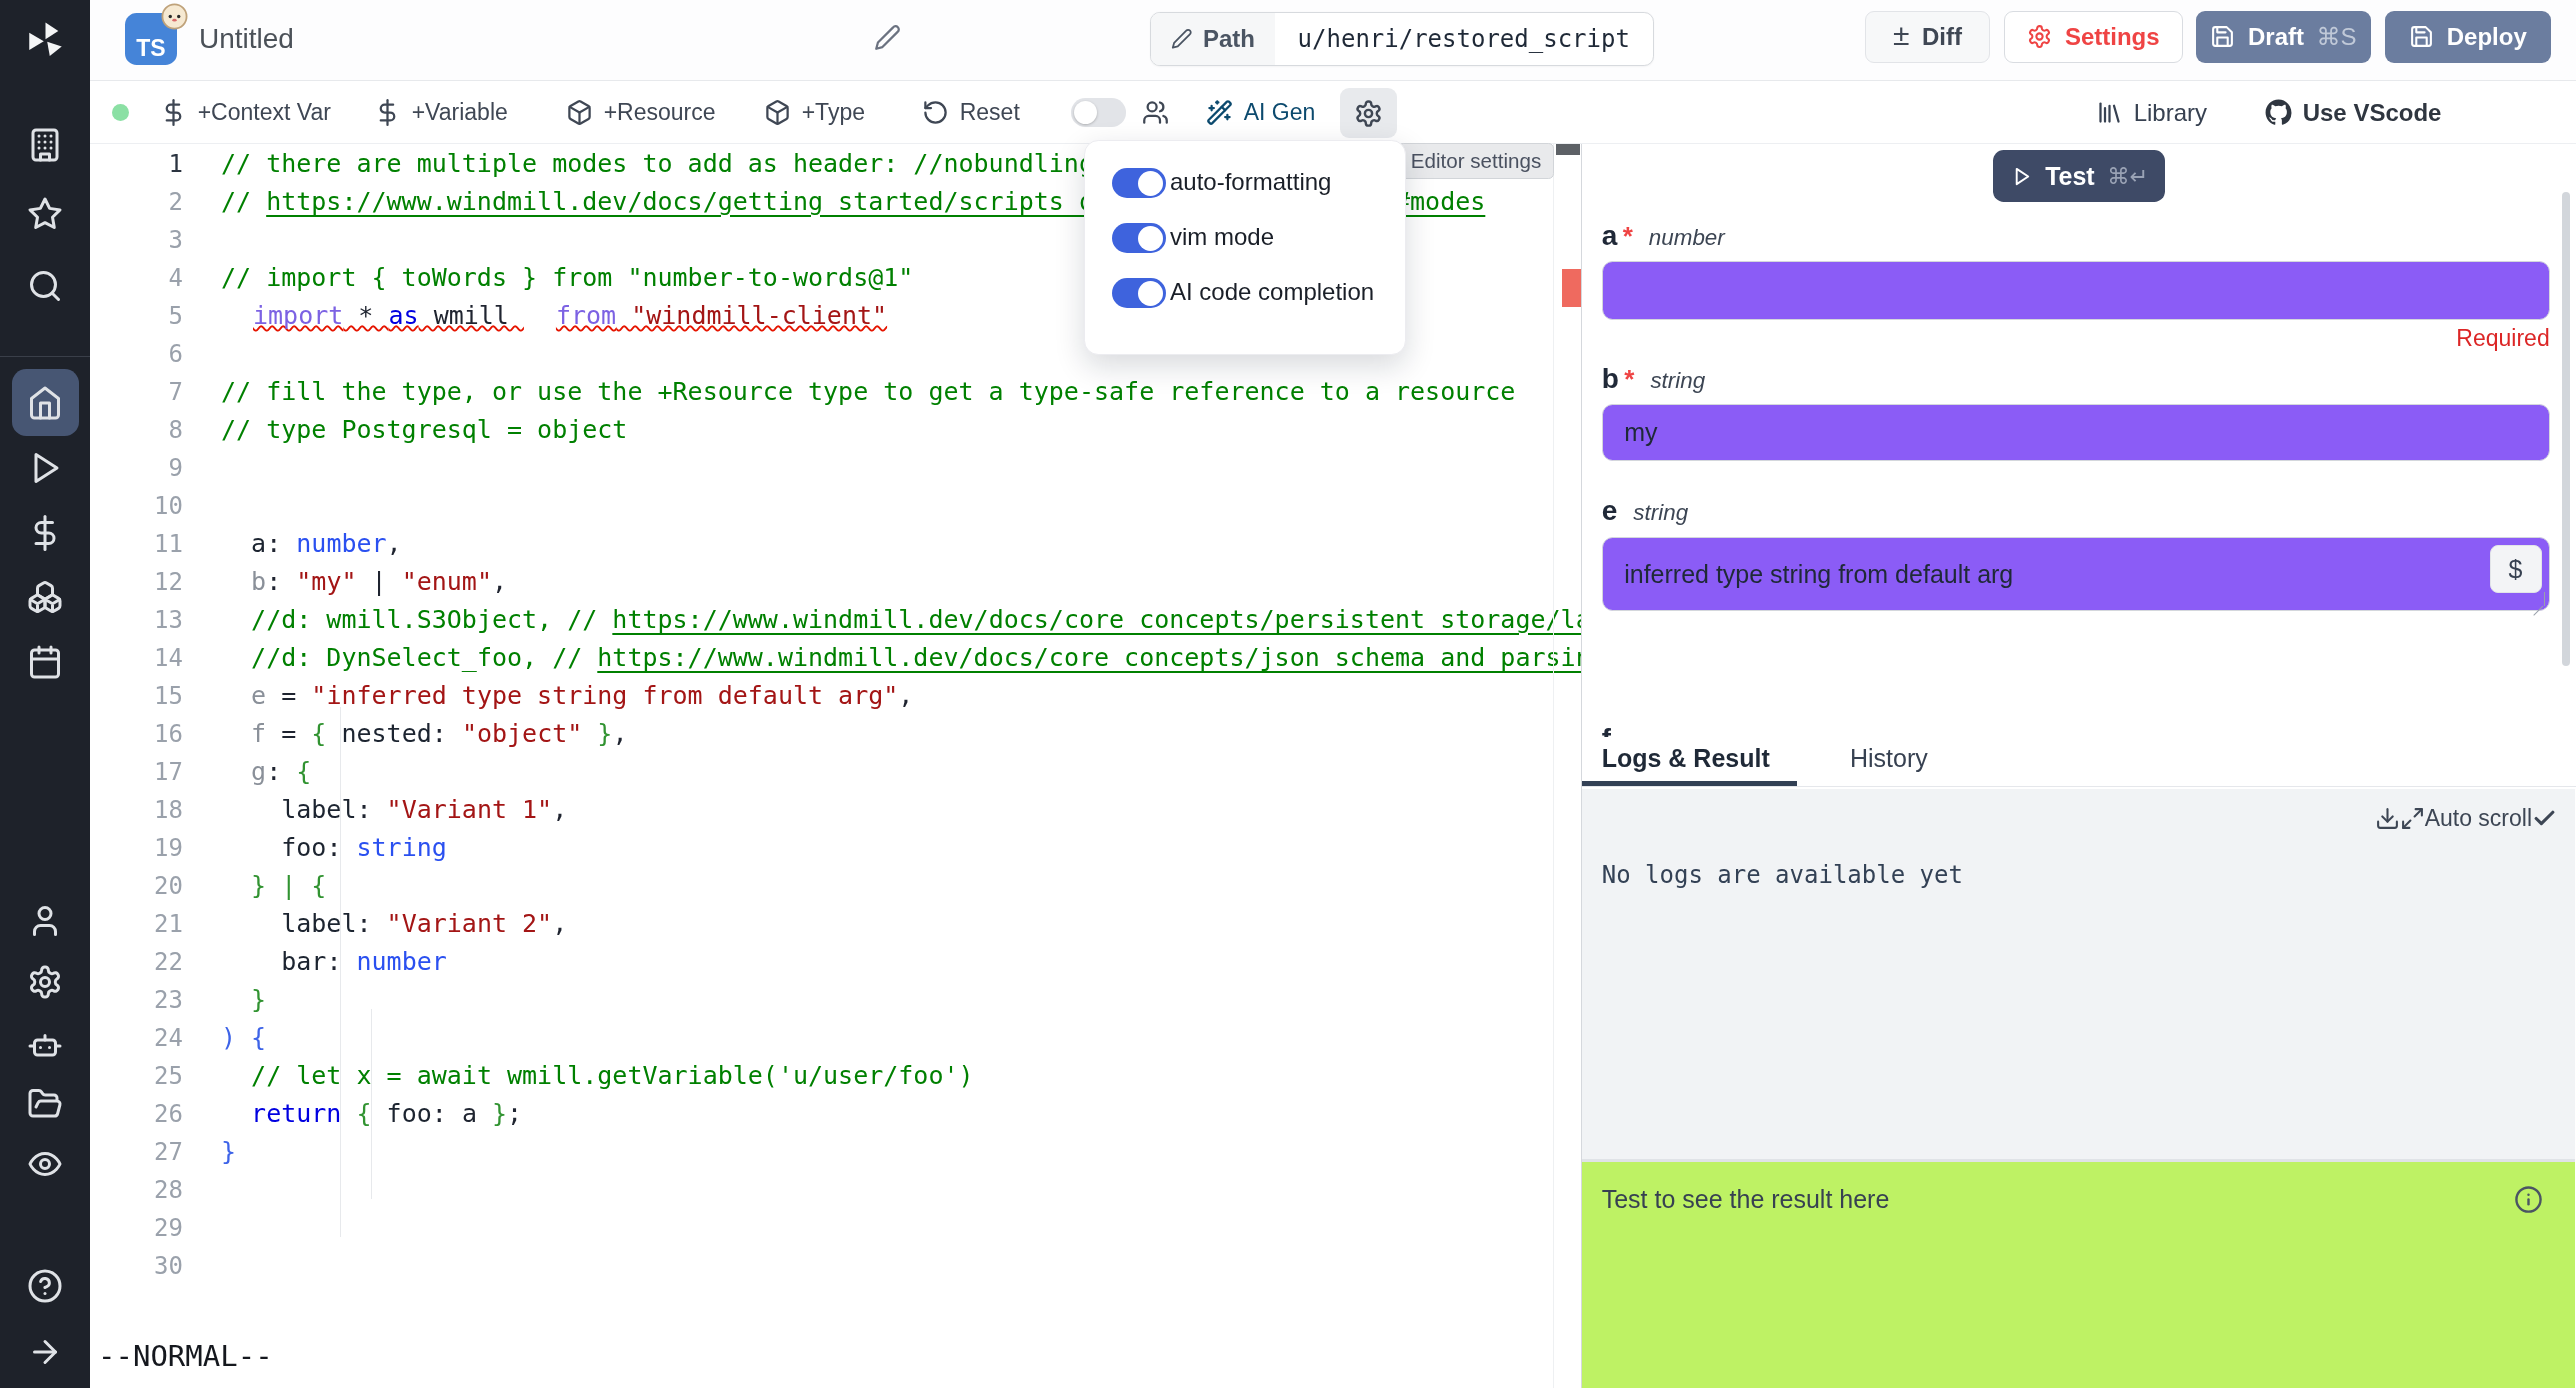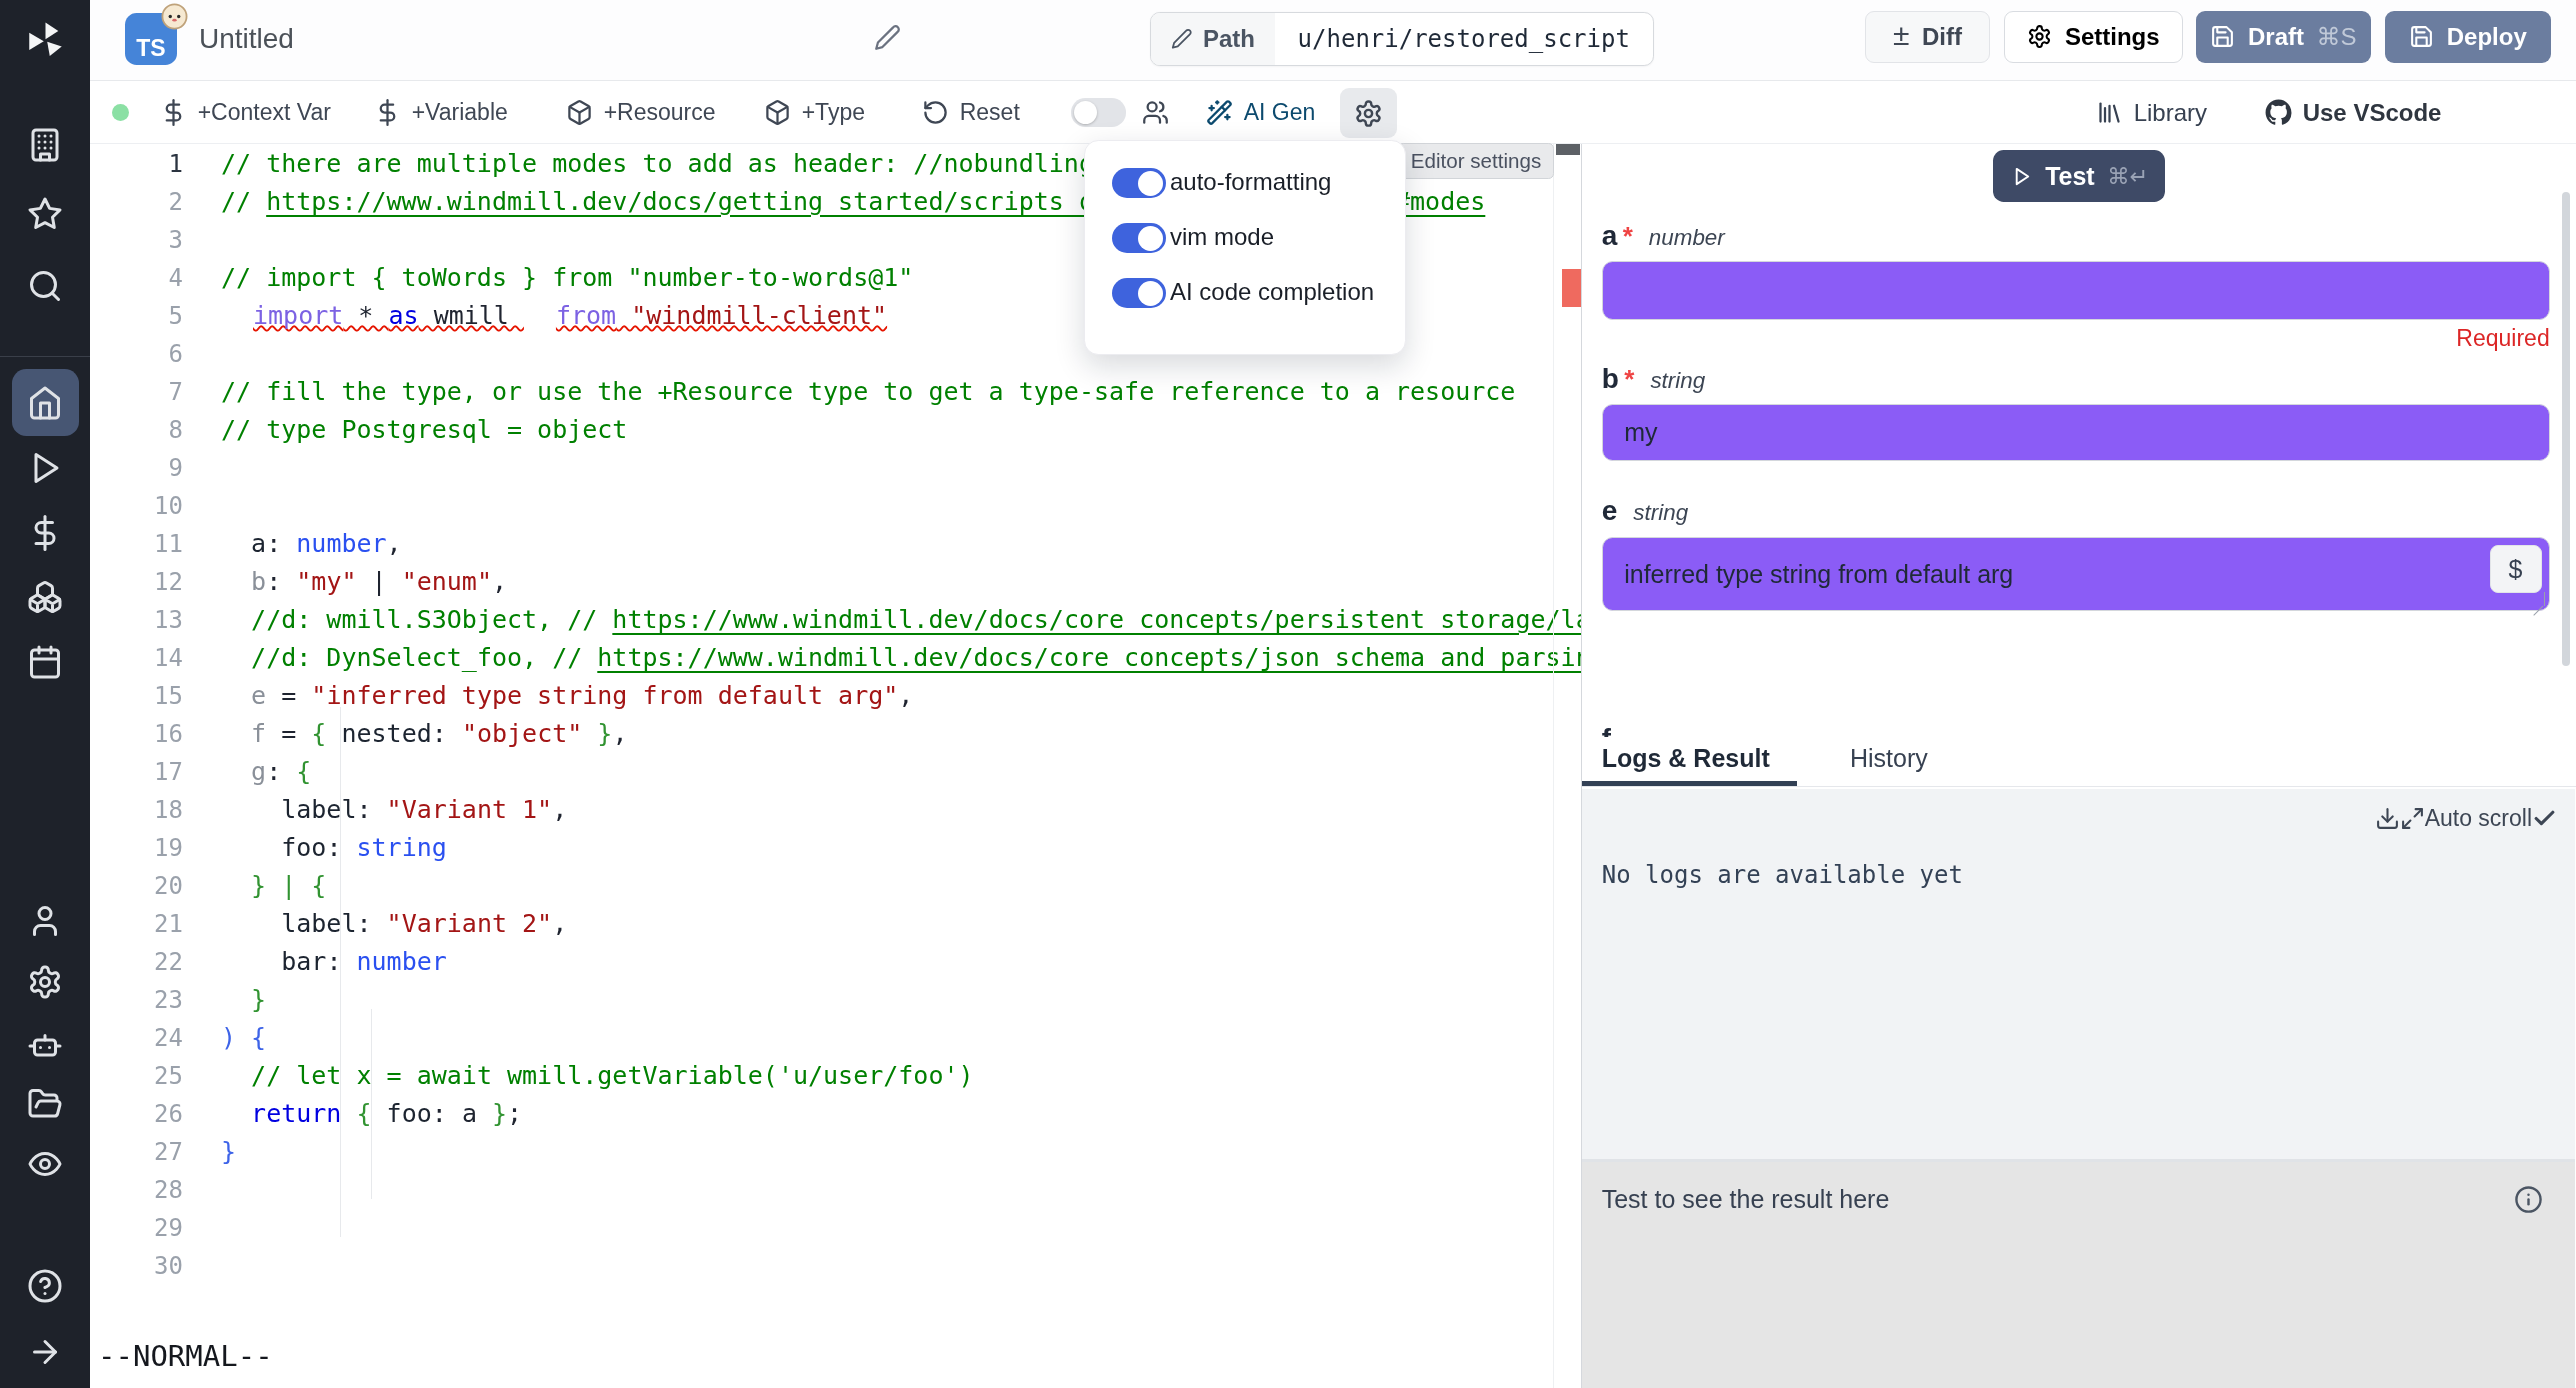--- a/index.html
+++ b/index.html
@@ -19,21 +19,21 @@
   #topbar { position:absolute; left:90px; top:0; width:2486px; height:81px; background:#fdfdfe; border-bottom:0.9px solid #e7e9ec; z-index:30; }
   #ts-badge { position:absolute; left:35px; top:13.4px; width:52px; height:52px; border-radius:11.6px; background:#4584d8; color:#fff; font-weight:bold; font-size:23px; display:flex; align-items:flex-end; justify-content:center; padding-bottom:3.6px; }
   #bun-face { position:absolute; left:70px; top:1.8px; width:29px; height:29px; }
   #script-title { position:absolute; left:109px; top:23px; font-size:28px; font-weight:500; color:#4b5158; }
   #summary-pencil { position:absolute; left:784px; top:24px; color:#6b7280; }
   #path-pill { position:absolute; left:1060px; top:11.6px; height:54px; border:0.9px solid #d7dade; border-radius:9.8px; background:#fff; display:flex; align-items:stretch; overflow:hidden; box-shadow:0 0.9px 1.8px rgba(0,0,0,.04); }
   #path-left { background:#f6f7f8; display:flex; align-items:center; gap:10.7px; padding:0 19.7px; color:#4b5563; font-size:24px; font-weight:600; }
   #path-value { display:flex; align-items:center; padding:0 23px; font-family:"DejaVu Sans Mono", monospace; font-size:24px; color:#1f2937; }
   .tb-btn { position:absolute; top:10.7px; height:52px; border-radius:9px; display:flex; align-items:center; justify-content:center; gap:12.5px; font-size:24px; font-weight:600; }
   .tb-light { background:#f7f8f9; border:0.9px solid #e2e4e8; color:#3f4754; }
-  .tb-white { background:#fff; border:0.9px solid #d9dce1; color:#000000; }
+  .tb-white { background:#fff; border:0.9px solid #d9dce1; color:#ef4444; }
   .tb-slate { background:#6b7d9f; color:#fff; }
   .kbd-dim { color:#c0c9d8; font-weight:500; }
   .pm { font-size:30px; font-weight:400; line-height:1; margin-top:-3.6px; }
 
   
   #toolbar { position:absolute; left:90px; top:81px; width:2486px; height:63px; background:#fff; border-bottom:0.9px solid #edeff2; z-index:20; }
   .tool { position:absolute; top:0; height:63px; display:flex; align-items:center; gap:10.7px; color:#3f4754; font-size:23px; font-weight:500; }
   .tool svg { width:27px; height:27px; }
   #live-dot { position:absolute; left:22.4px; top:23px; width:17px; height:17px; border-radius:50%; background:#8be0a4; }
   #fmt-toggle { position:absolute; left:981px; top:17px; width:55px; height:29px; border-radius:14.3px; background:#e2e4e8; }
@@ -94,21 +94,21 @@
      border-bottom:1.8px solid #9aa1ab; transform:rotate(-45deg); transform-origin:right bottom; }
   #partial-f { position:absolute; left:19.7px; top:580px; height:14.3px; overflow:hidden; font-size:28px; font-weight:700; color:#202938; }
   #tabs-row { position:absolute; left:0; top:597px; width:995px; height:47px; border-bottom:1.8px solid #e5e7eb; background:#fff; }
   .tab { position:absolute; top:3.6px; font-size:25px; color:#1f2937; }
   #tab-underline { position:absolute; left:0; top:41px; width:215px; height:5.4px; background:#334155; }
   #logs-area { position:absolute; left:0; top:646px; width:993px; height:370px; background:#f1f3f5; }
   #autoscroll-row { position:absolute; right:18px; top:16px; display:flex; align-items:center; gap:0; color:#3d4654; font-size:23px; }
   #autoscroll-row svg { width:25px; height:25px; }
   #no-logs { position:absolute; left:19.7px; top:72px; font-family:"DejaVu Sans Mono", monospace; font-size:24px; color:#334155; }
   #logs-divider { position:absolute; left:0; top:1016px; width:993px; height:2.7px; background:#e0e3e7; }
-  #result-row { position:absolute; left:0; top:1019px; width:993px; height:226px; background:#e5e5e5; }
+  #result-row { position:absolute; left:0; top:1019px; width:993px; height:226px; background:#bef264; }
   #result-text { position:absolute; left:19.7px; top:23px; font-size:25px; color:#374151; }
   #result-info { position:absolute; right:32px; top:23px; color:#4b5563; }
   #form-scrollbar { position:absolute; left:980px; top:49px; width:8px; height:474px; border-radius:4.5px; background:#d2d6db; }
 </style>
 </head>
 <body>
 
 <div id="sidebar">
   <div class="sb-item" style="top:8px;">
     <svg class="ic" viewBox="0 0 24 24" style="width:41px;height:41px;stroke:none;">

